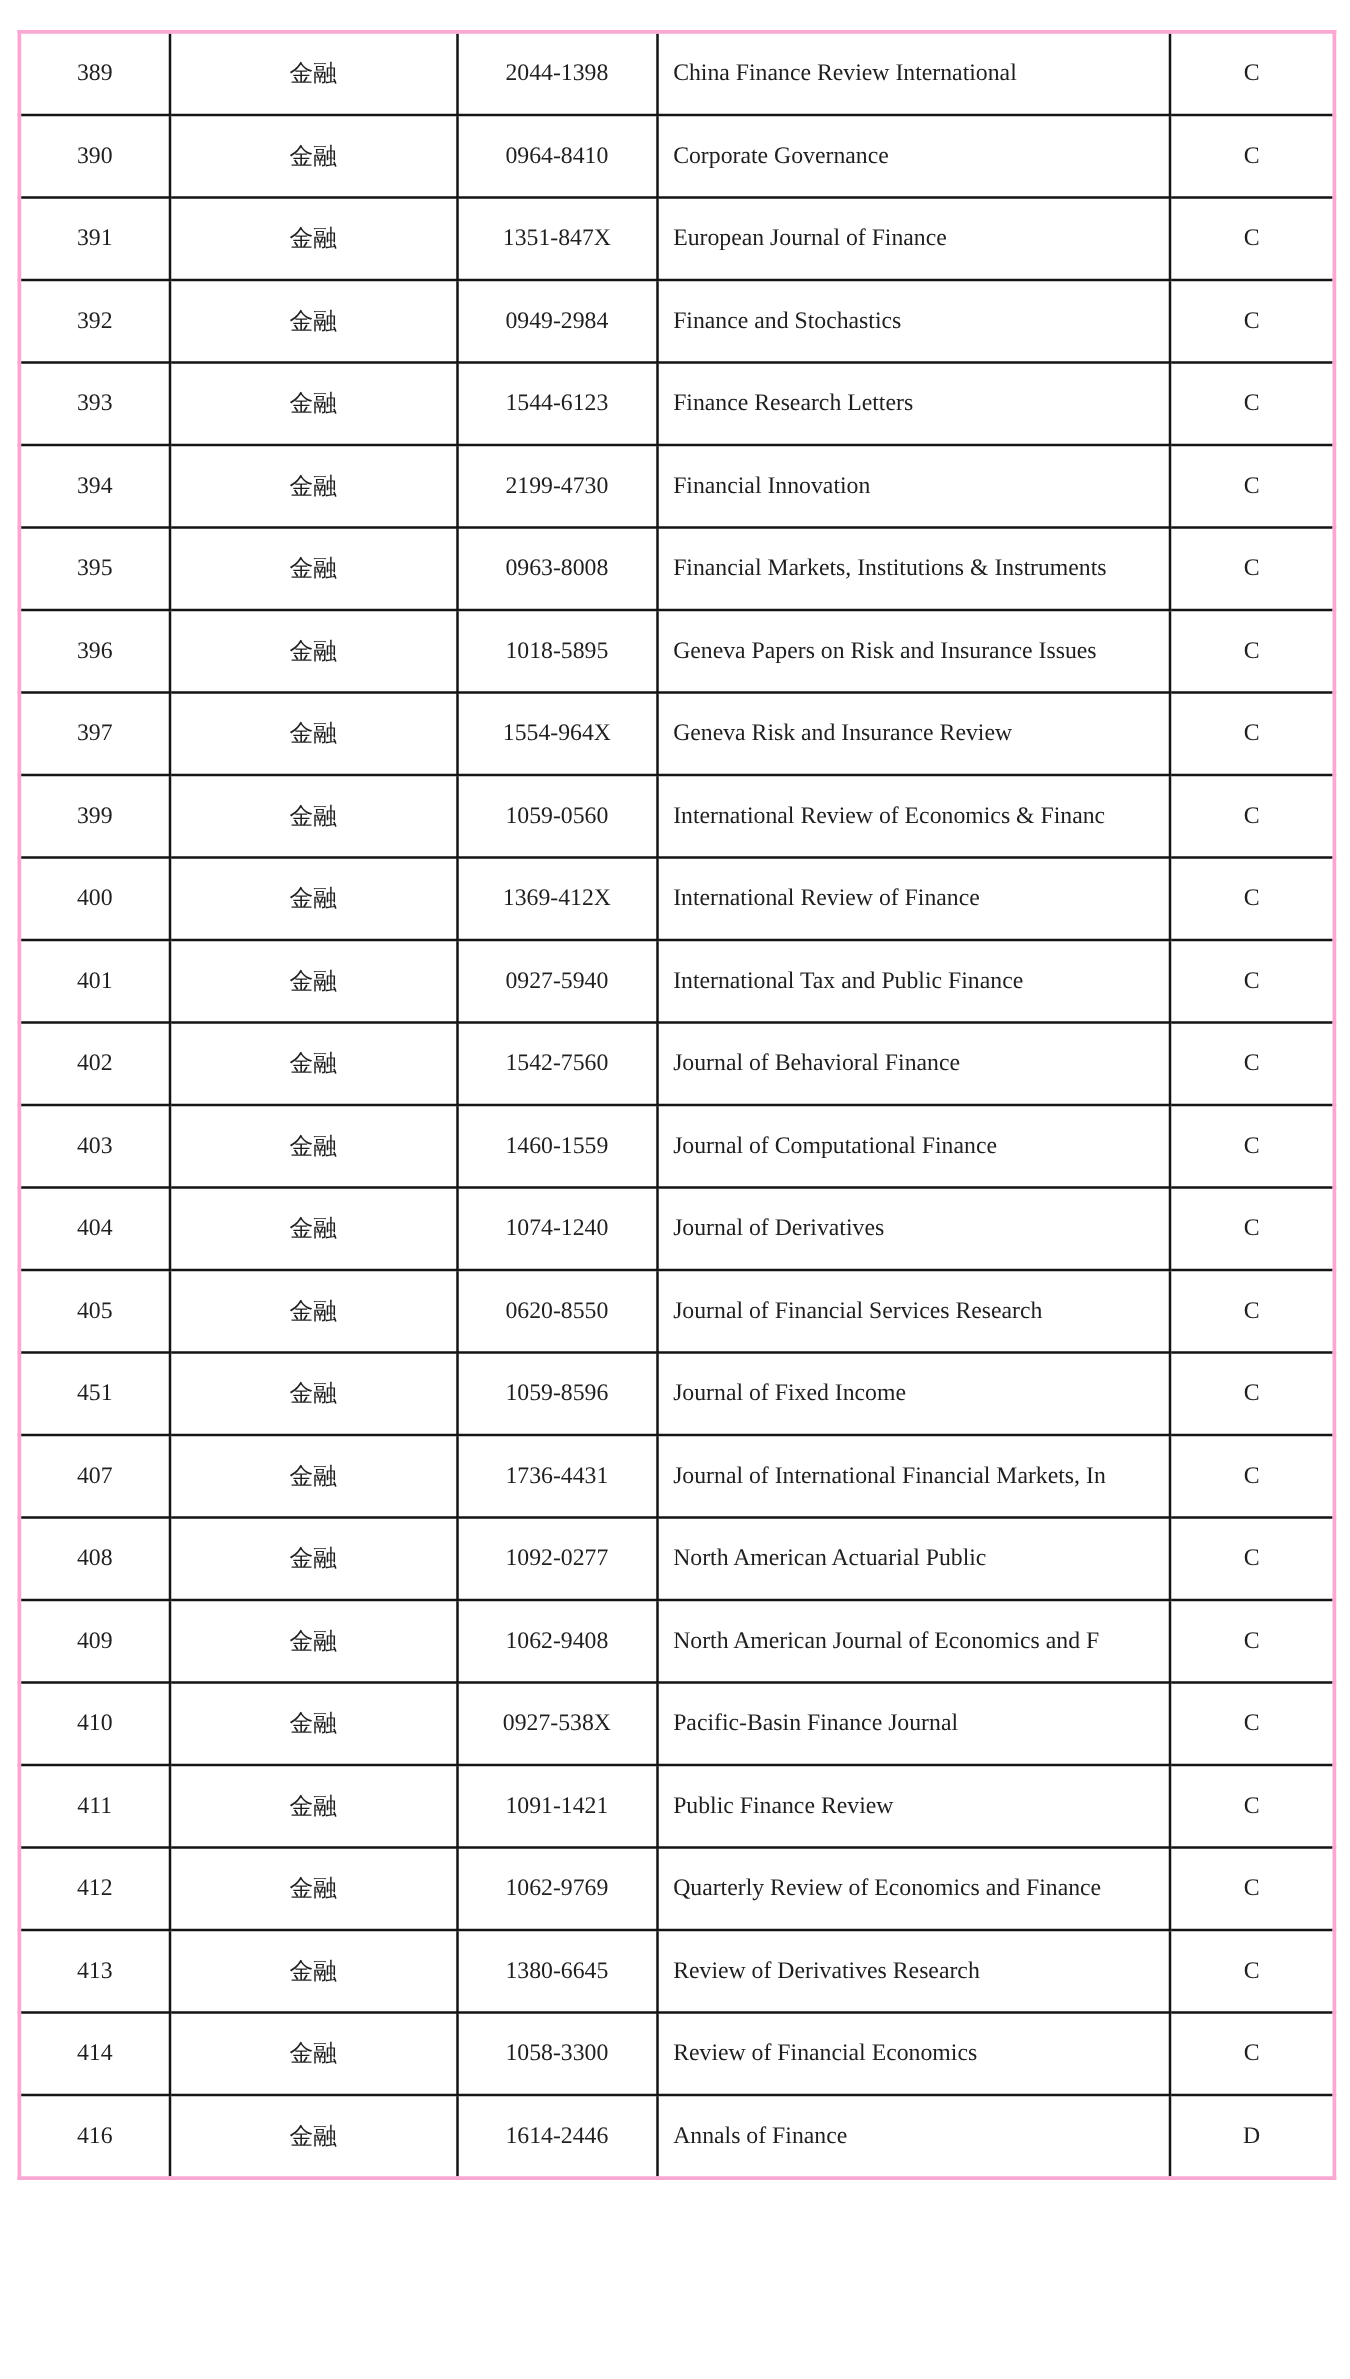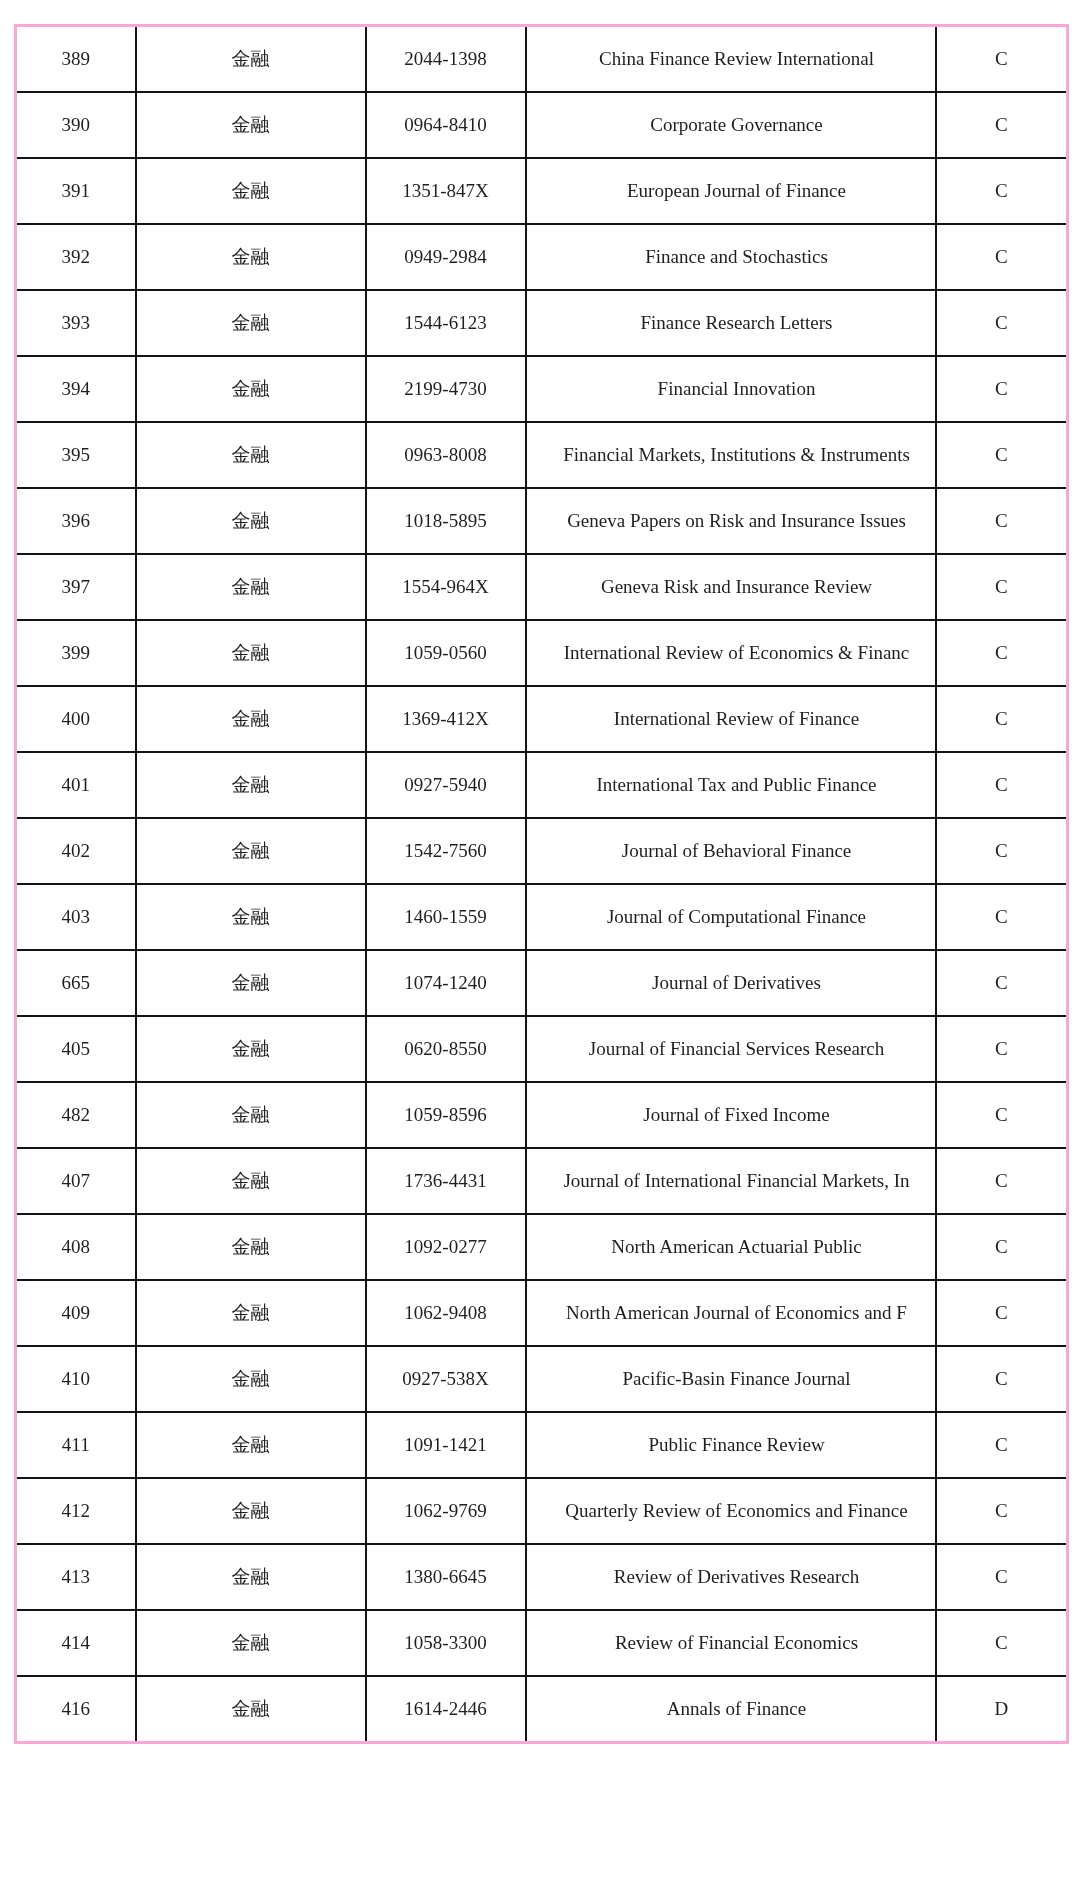--- a/index.html
+++ b/index.html
@@ -29,21 +29,21 @@
     border: 2px solid #141414;
     height: 64px;
     font-size: 19px;
     text-align: center;
     vertical-align: middle;
     padding: 0;
     overflow: hidden;
     white-space: nowrap;
   }
   table.journal-table td.col-journal {
-    text-align: center;
+    text-align: left;
     padding-left: 12px;
   }
 </style>
 </head>
 <body>
 
 <div class="page">
   <table class="journal-table">
     <colgroup>
       <col style="width:120px">
@@ -145,35 +145,35 @@
           <td class="col-grade">C</td>
         </tr>
         <tr>
           <td class="col-number">403</td>
           <td class="col-category">金融</td>
           <td class="col-issn">1460-1559</td>
           <td class="col-journal">Journal of Computational Finance</td>
           <td class="col-grade">C</td>
         </tr>
         <tr>
-          <td class="col-number">665</td>
+          <td class="col-number">404</td>
           <td class="col-category">金融</td>
           <td class="col-issn">1074-1240</td>
           <td class="col-journal">Journal of Derivatives</td>
           <td class="col-grade">C</td>
         </tr>
         <tr>
           <td class="col-number">405</td>
           <td class="col-category">金融</td>
           <td class="col-issn">0620-8550</td>
           <td class="col-journal">Journal of Financial Services Research</td>
           <td class="col-grade">C</td>
         </tr>
         <tr>
-          <td class="col-number">482</td>
+          <td class="col-number">451</td>
           <td class="col-category">金融</td>
           <td class="col-issn">1059-8596</td>
           <td class="col-journal">Journal of Fixed Income</td>
           <td class="col-grade">C</td>
         </tr>
         <tr>
           <td class="col-number">407</td>
           <td class="col-category">金融</td>
           <td class="col-issn">1736-4431</td>
           <td class="col-journal">Journal of International Financial Markets, In</td>

